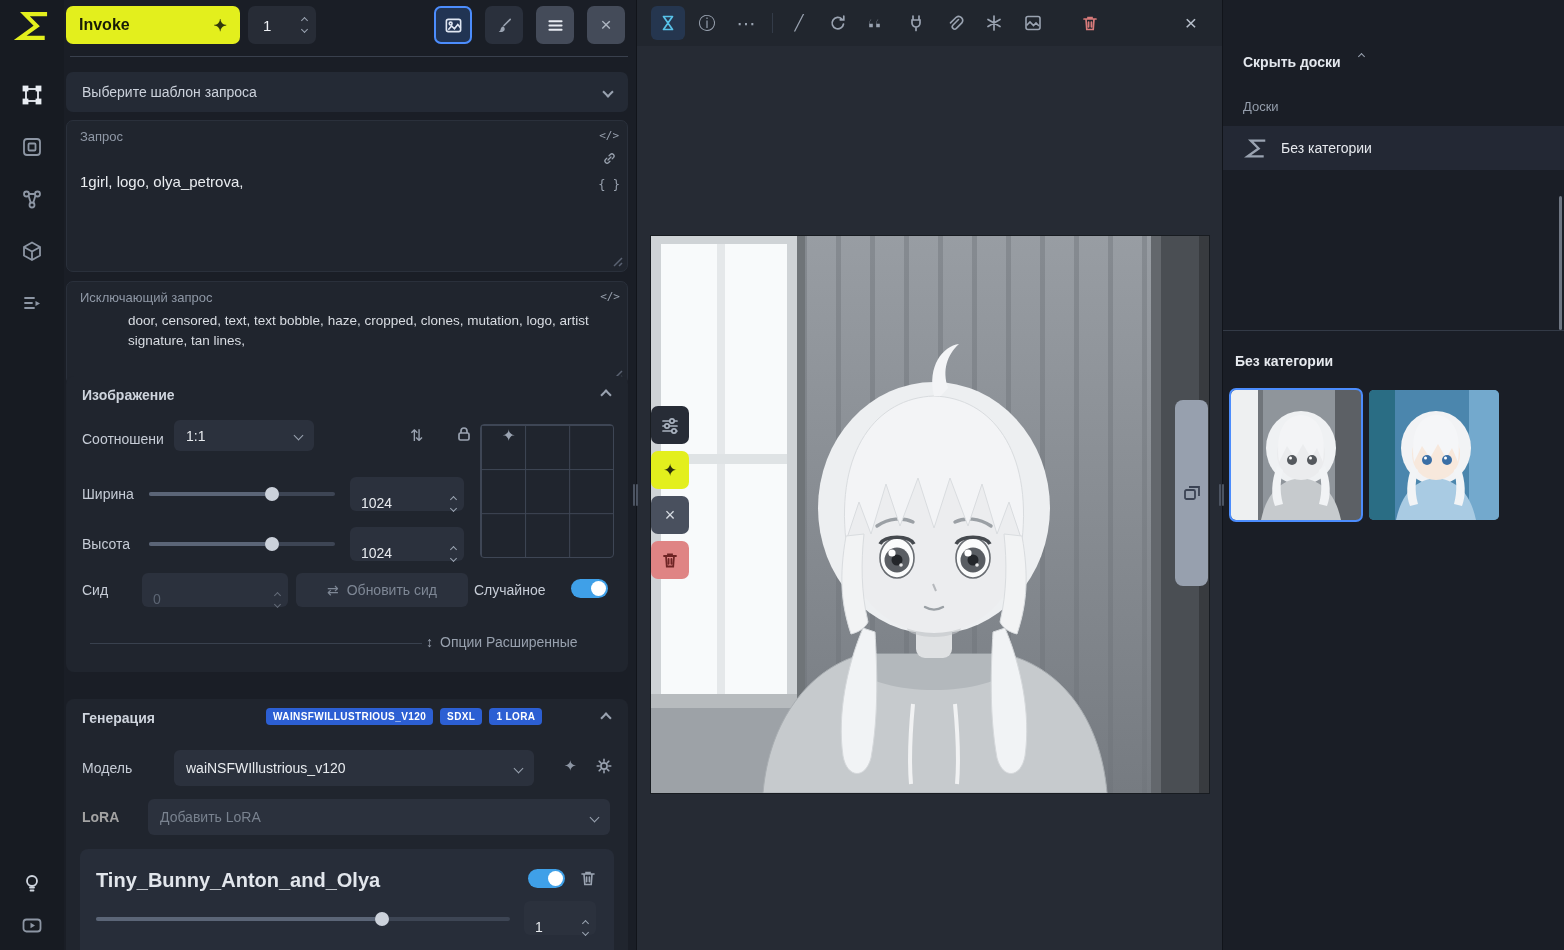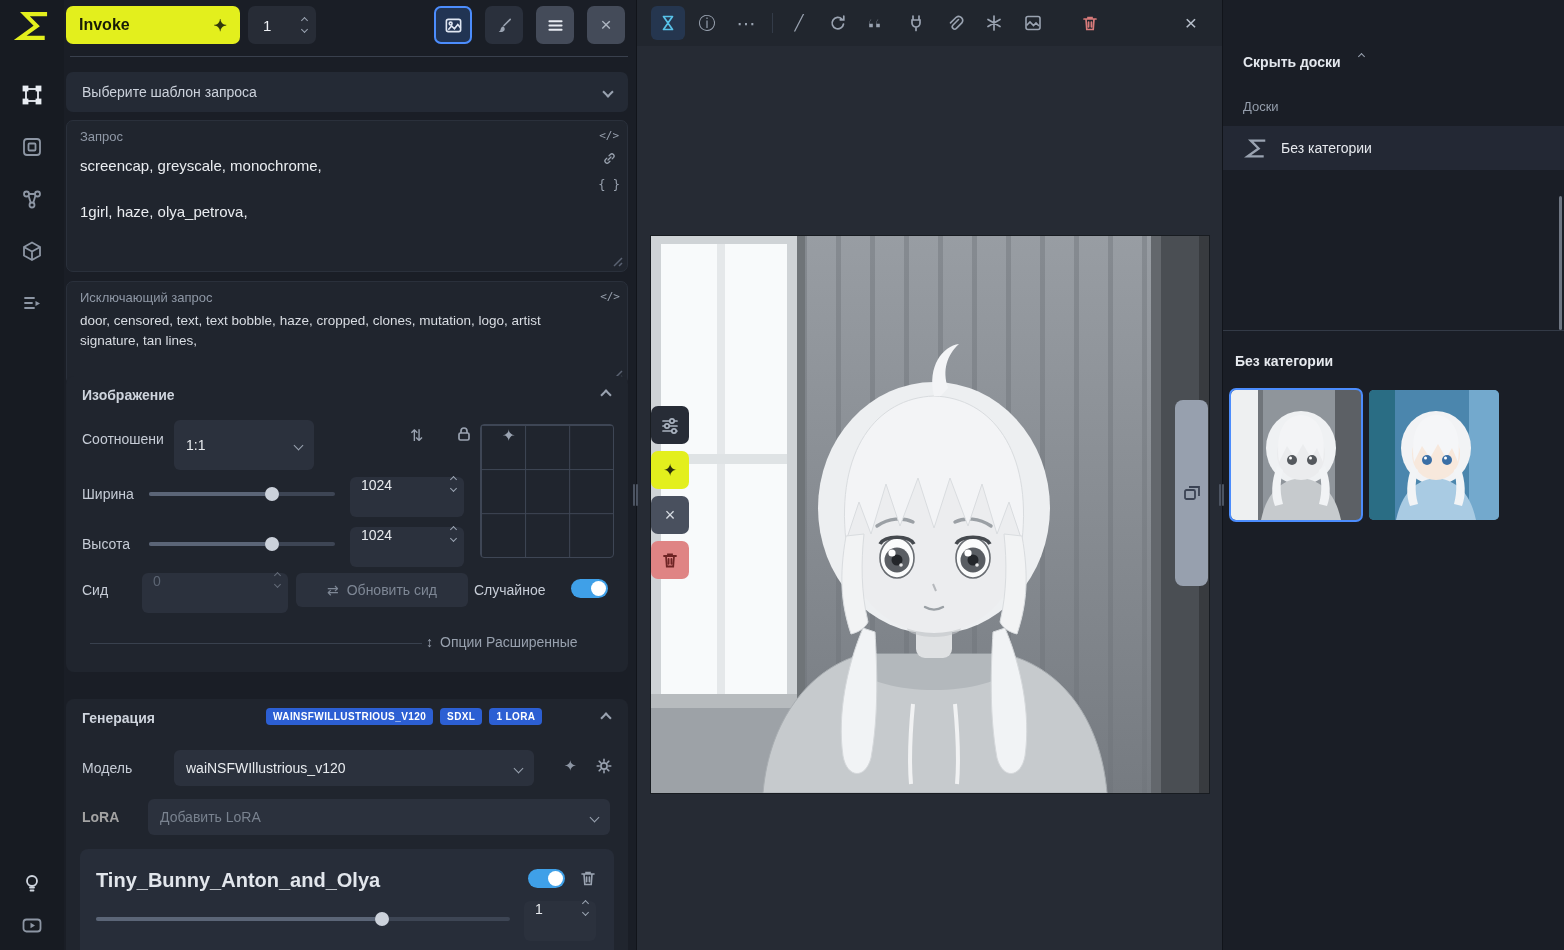--- a/index.html
+++ b/index.html
@@ -42,37 +42,37 @@
 
   .rowbox{ position:absolute; left:2px; right:8px; top:72px; height:40px; background:#242a35;
            border-radius:7px; display:flex; align-items:center; padding:0 16px;
            color:#ccd2dc; font-size:14px; cursor:pointer;gap:6px; }
   .rowbox .chev{ margin-left:auto; }
 
   .pbox{ position:absolute; left:2px; right:8px; background:#20252e; border:1px solid #2a303b;
          border-radius:7px; padding:8px 36px 8px 13px; }
   .plabel{ font-size:13px; color:#8f98a6; }
   .ptext{ color:#e9ecf0; font-size:15px; }
-  .ntext{ color:#d9dde3; font-size:13.5px; line-height:1.5; margin-top:6px; }
+  .ntext{ color:#d9dde3; font-size:13.5px; line-height:1.5; margin-top:6px;margin-left:48px; }
   .pbox-icons{ position:absolute; right:7px; top:8px; display:flex; flex-direction:column;
                gap:9px; align-items:center; color:#98a1ae; }
   .codeglyph{ font-family:"DejaVu Sans Mono",monospace; font-size:11px; }
   .bracesglyph{ font-family:"DejaVu Sans Mono",monospace; font-size:12px; }
   .resize-corner{ position:absolute; right:3px; bottom:3px; width:16px; height:16px; }
 
   .section{ position:absolute; left:2px; right:8px; background:#20252e; border-radius:8px; }
   .sec-title{ position:absolute; top:11px; left:16px; font-weight:700; font-size:14px; color:#ced4dd; }
   .sec-chev{ position:absolute; top:15px; right:18px; }
   .lbl{ position:absolute; color:#c6ccd6; font-size:14px; }
   .select{ position:absolute; background:#2b313d; border-radius:6px; display:flex;
            align-items:center; padding:0 12px; color:#e8ebef; cursor:pointer; }
   .select .chev{ margin-left:auto; width:7px; height:7px; border-width:1.8px; }
   .select .ph{ color:#79828f; }
-  .numbox{ position:absolute; background:#2b313d; border-radius:6px; height:40px;
-           display:flex; align-items:flex-start; }
+  .numbox{ position:absolute; background:#2b313d; border-radius:6px; height:34px;
+           display:flex; align-items:flex-end; }
   .numbox input{ background:none; border:none; outline:none; color:#e8ebef; font:inherit;
                  font-size:14px; width:100%; padding:0 0 0 11px; }
   .numbox input::placeholder{ color:#5c6573; }
   .numbox .stepcol{ padding-right:8px; }
   .numbox.dim input{ color:#6b7480; }
 
   .slider{ position:absolute; height:4px; background:#3d4554; border-radius:2px; cursor:pointer; }
   .slider .fill{ position:absolute; left:0; top:0; bottom:0; background:#5b6577; border-radius:2px; }
   .slider .thumb{ position:absolute; top:-5px; width:14px; height:14px; border-radius:50%;
                   background:#ccd2db; transform:translateX(-50%); }
@@ -258,22 +258,21 @@
 
     <div class="topline"></div>
 
     <div class="rowbox">
       <span>Выберите шаблон запроса</span>
       <i class="chev"></i>
     </div>
 
     <div class="pbox" style="top:120px;height:152px;">
       <div class="plabel">Запрос</div>
-      <div class="ptext" style="margin-top:13px;">screencap, greyscale, monochrome,</div>
-      <div class="ptext" style="margin-top:29px;">1girl, haze, olya_petrova,</div>
+      <div class="ptext" style="margin-top:29px;">1girl, logo, olya_petrova,</div>
       <div class="pbox-icons">
         <span class="codeglyph">&lt;/&gt;</span>
         <span>
           <svg viewBox="0 0 20 20" width="15" height="15" fill="none" stroke="#98a1ae" stroke-width="1.7" stroke-linecap="round">
               <path d="M8 12 l4-4 M6.5 9.5 l-1.8 1.8 a2.9 2.9 0 0 0 4.1 4.1 l1.8-1.8 M13.5 10.5 l1.8-1.8 a2.9 2.9 0 0 0-4.1-4.1 L9.4 6.4"></path>
             </svg>
         </span>
         <span class="bracesglyph">{ }</span>
       </div>
       <svg class="resize-corner" viewBox="0 0 16 16">
@@ -290,21 +289,21 @@
       <svg class="resize-corner" viewBox="0 0 16 16">
           <path d="M14 6 L6 14 M14 11 L11 14" stroke="#5a6272" stroke-width="1.5"></path>
         </svg>
     </div>
 
     <div class="section" style="top:376px;height:296px;">
       <div class="sec-title">Изображение</div>
       <i class="chev up sec-chev"></i>
 
       <div class="lbl" style="left:16px;top:55px;width:92px;overflow:hidden;white-space:nowrap;">Соотношени</div>
-      <div class="select" style="left:108px;top:44px;width:140px;height:50px;">
+      <div class="select" style="left:108px;top:44px;width:140px;height:31px;">
         <span>1:1</span>
         <i class="chev"></i>
       </div>
       <span class="iconbtn" style="left:344px;top:50px;font-size:16px;">⇅</span>
       <span class="iconbtn" style="left:388px;top:48px;">
         <svg viewBox="0 0 20 20" fill="none" stroke="#9aa3b1" stroke-width="1.7">
             <rect x="5" y="9" width="10" height="7" rx="1.5"></rect>
             <path d="M7 9 V7 a3 3 0 0 1 6 0 v2"></path>
           </svg>
       </span>

